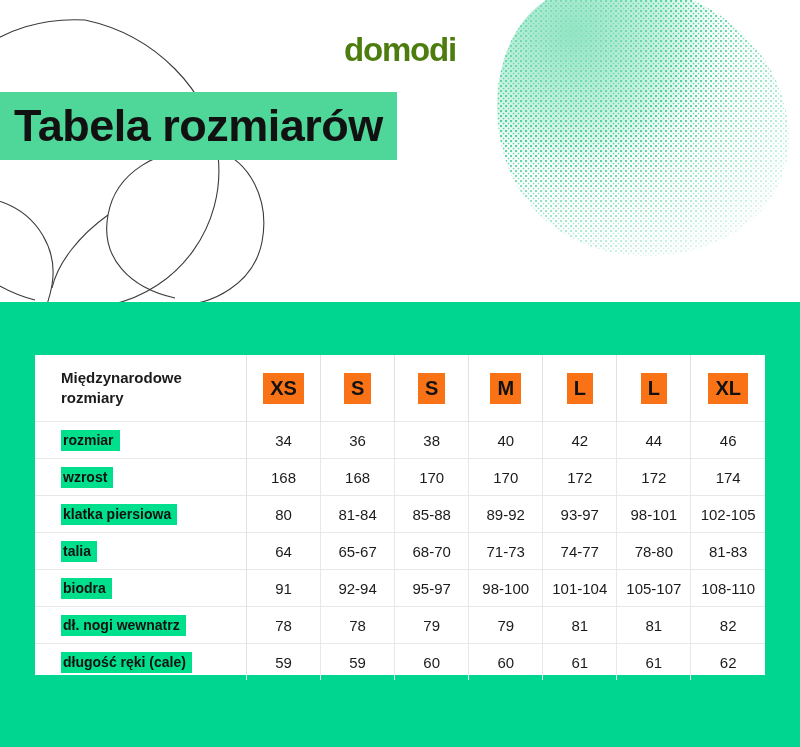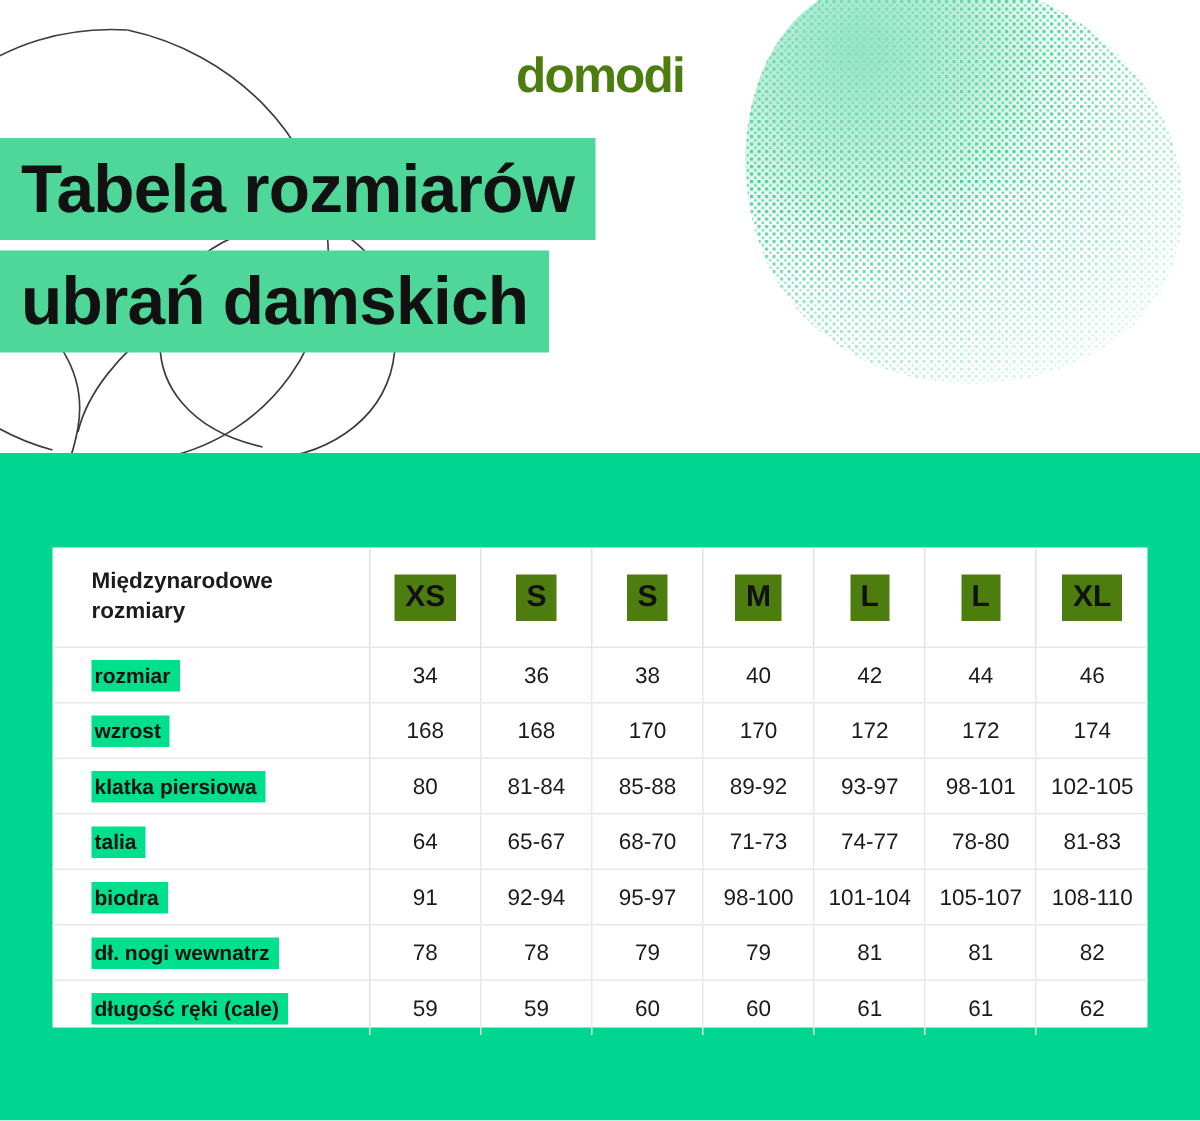--- a/index.html
+++ b/index.html
@@ -74,21 +74,21 @@
     top: 302px;
     width: 800px;
     height: 445px;
     background: #00D68F;
   }
 
   
   .card {
     position: absolute;
     left: 35px;
-    top: 365px;
+    top: 355px;
     width: 730px;
     height: 320px;
     background: #ffffff;
   }
 
   table.size-table {
     width: 730px;
     border-collapse: collapse;
     table-layout: fixed;
   }
@@ -128,21 +128,21 @@
 
   .head-title {
     font-size: 15px;
     font-weight: bold;
     color: #1b1b1b;
     line-height: 1.35;
     display: inline-block;
   }
   .size-chip {
     display: inline-block;
-    background: #4d7c0f;
+    background: #f97316;
     color: #111111;
     font-size: 20px;
     font-weight: bold;
     line-height: 1;
     padding: 5px 7px 6px 7px;
   }
   .row-label {
     display: inline-block;
     background: #00E08C;
     color: #111111;
@@ -193,21 +193,20 @@
       <path d="M95 8 C 185 -10, 272 35, 300 110 C 328 186, 288 255, 205 272 C 120 289, 45 248, 24 175 C 3 104, 30 22, 95 8 Z" fill="url(#dots)"></path>
       <path d="M95 8 C 185 -10, 272 35, 300 110 C 328 186, 288 255, 205 272 C 120 289, 45 248, 24 175 C 3 104, 30 22, 95 8 Z" fill="url(#solidCore)"></path>
     </g>
   </svg>
 
   <div class="logo">domodi</div>
 
   <div class="title-wrap">
     <div class="title-line">Tabela rozmiarów</div>
     <br>
-    <div class="title-line title-line-2">ubrań damskich</div>
   </div>
 
   <div class="band"></div>
 
   <div class="card">
     <table class="size-table">
       <tbody>
 
         <tr class="head-row">
           <td class="label-cell">

